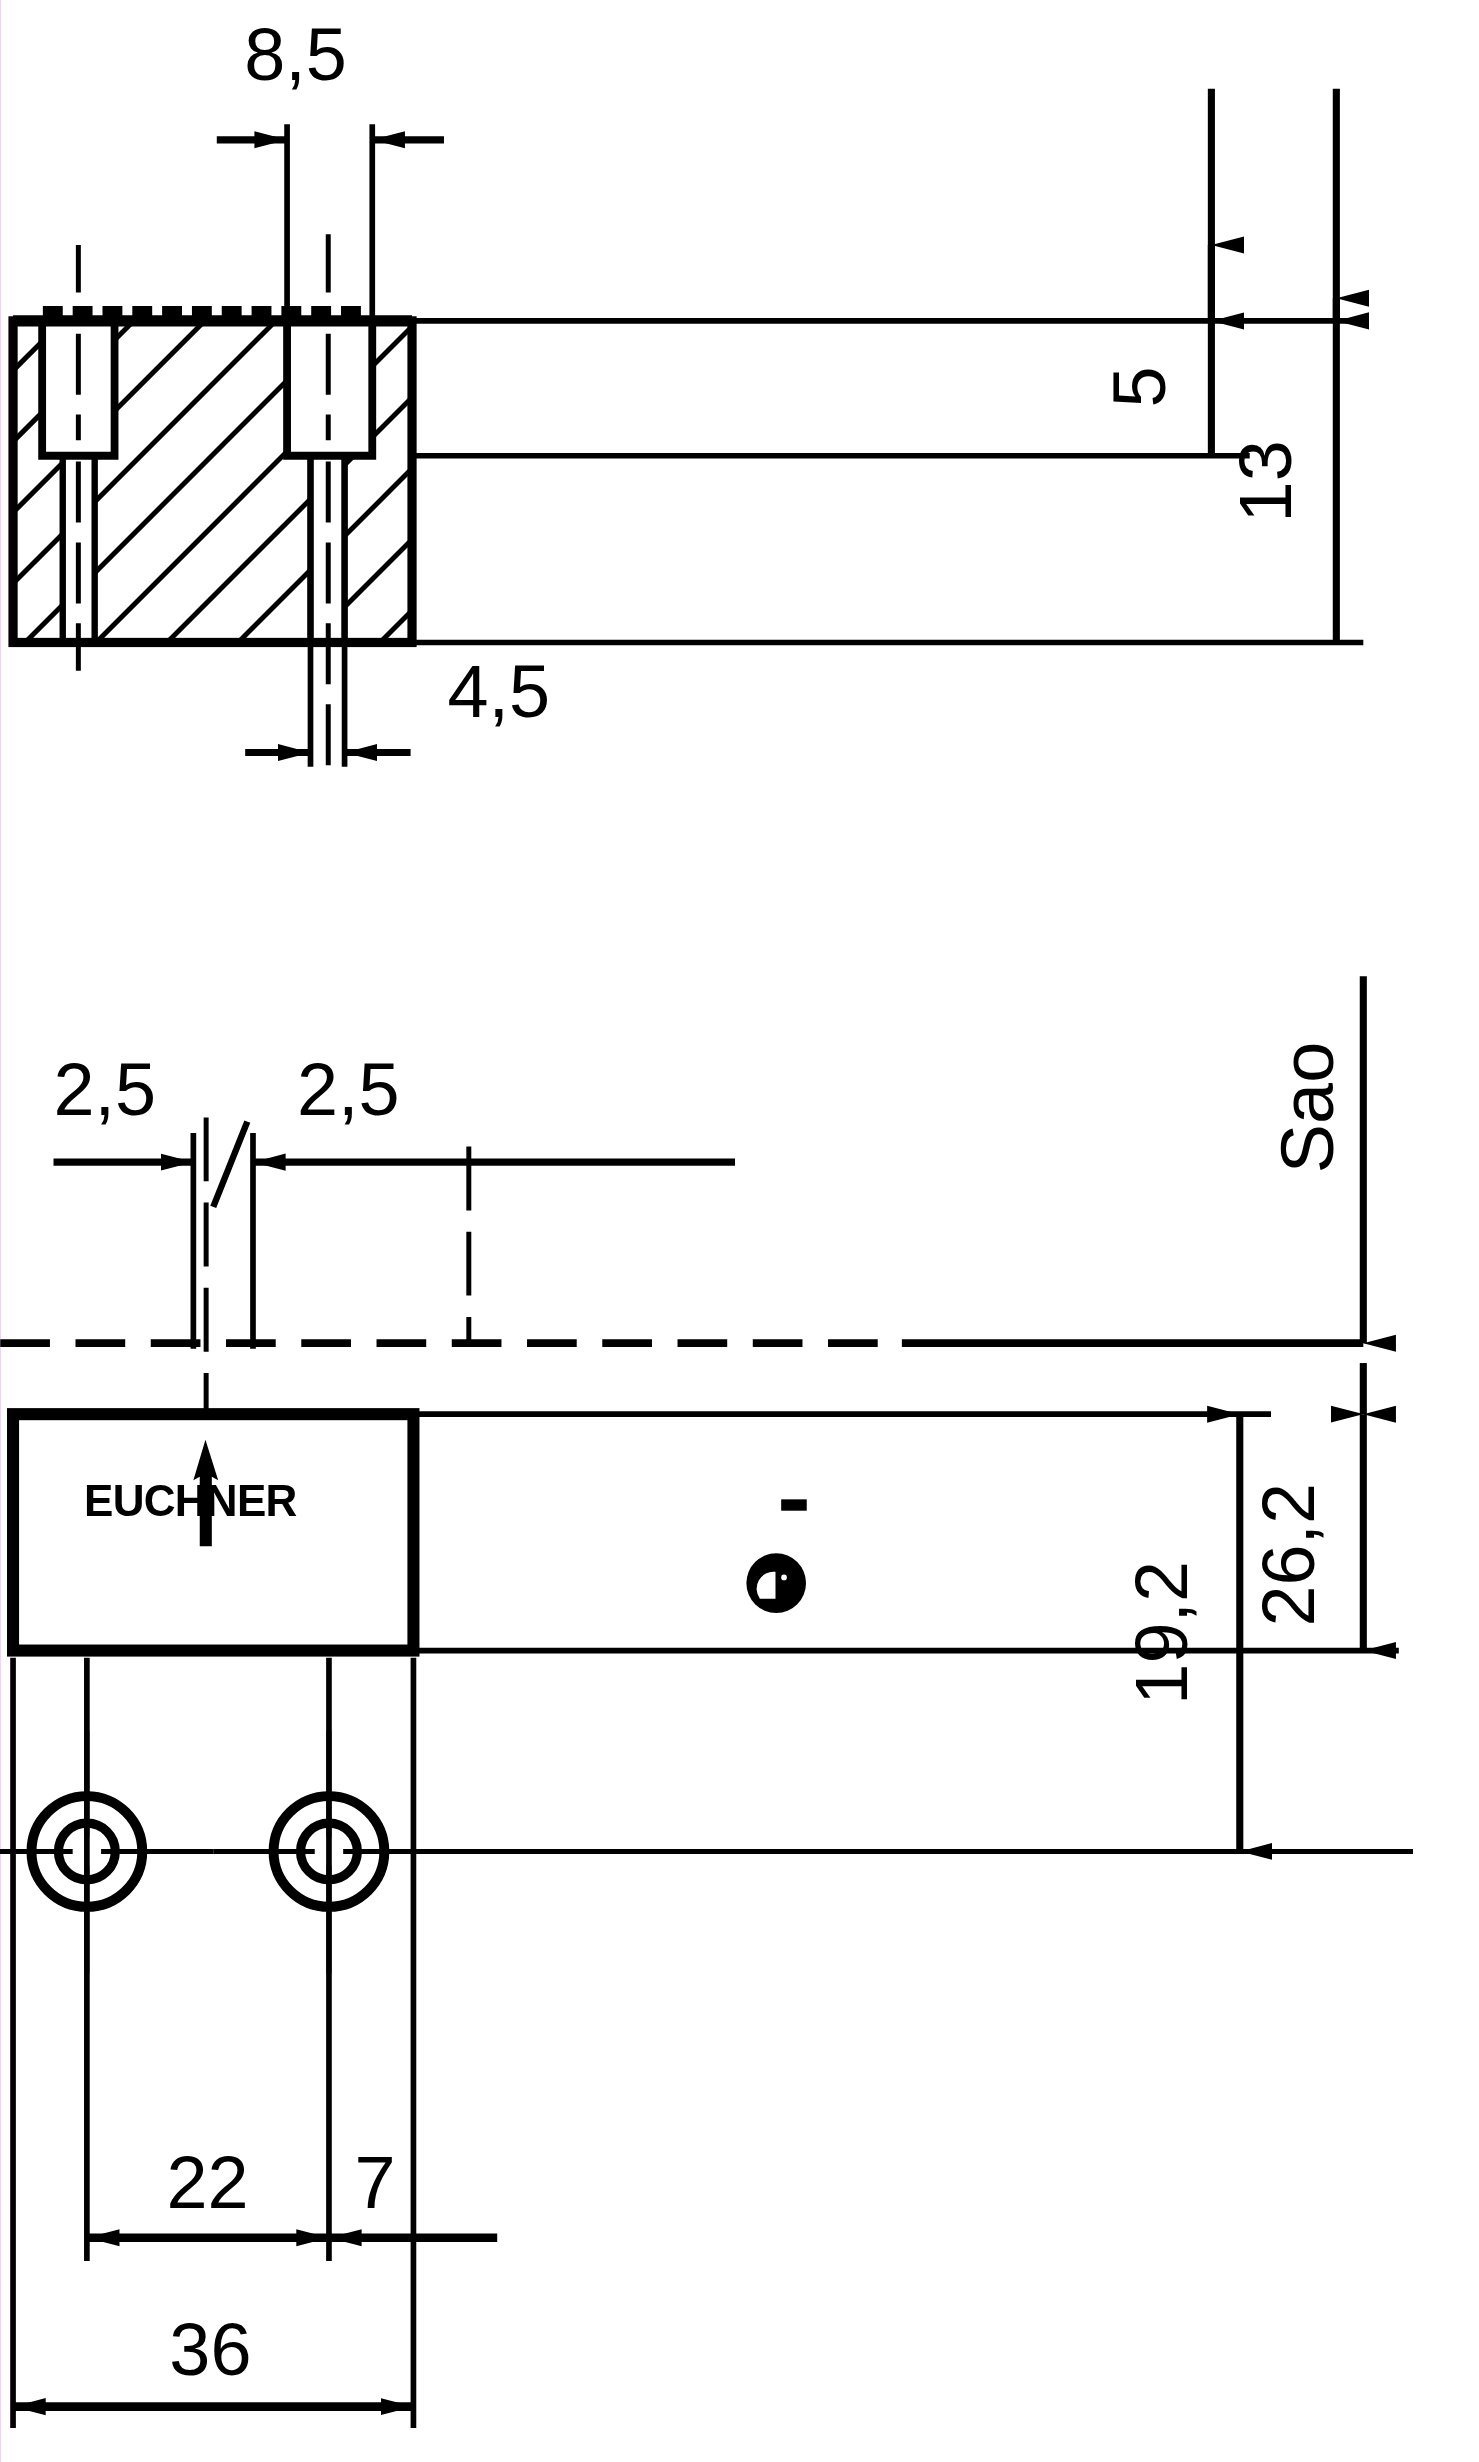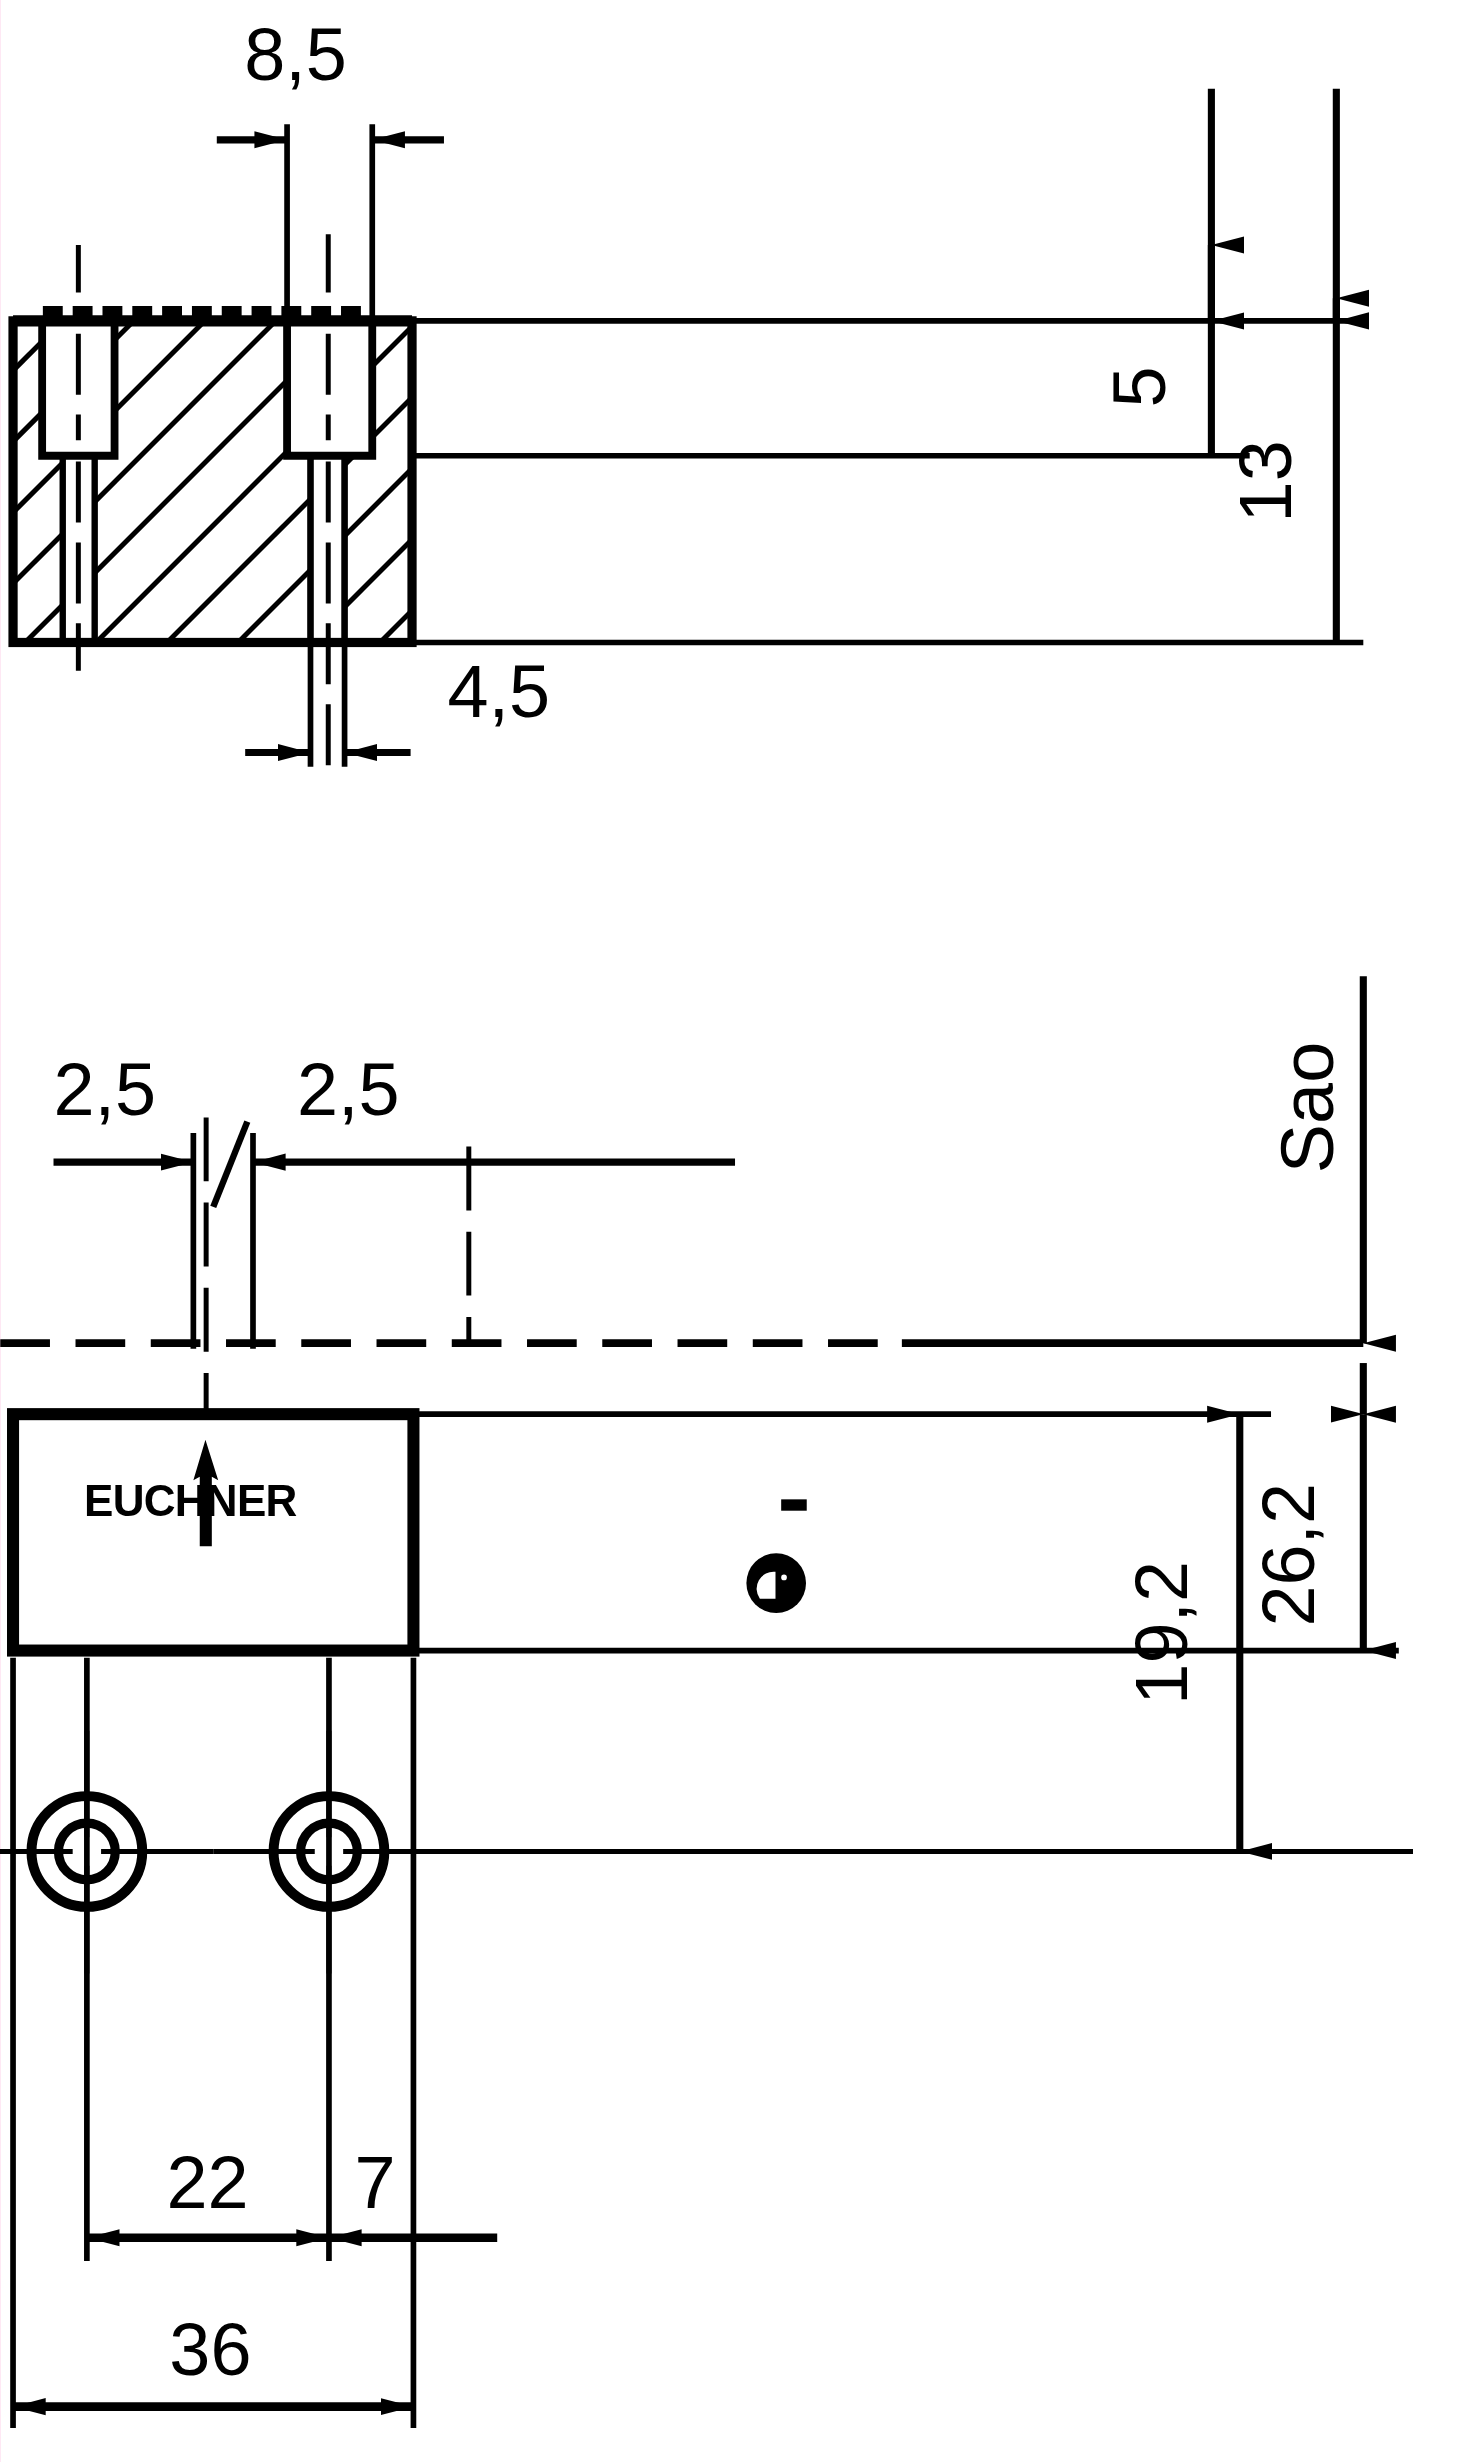--- a/index.html
+++ b/index.html
@@ -1,17 +1,17 @@
 <!DOCTYPE html>
 <html style="font-size:11.4px"><head>
 <meta charset="utf-8">
 <style>
   html,body{margin:0;padding:0;background:#ffffff;}
   body{font-family:"Liberation Sans", sans-serif;}
-  #stage{position:relative;width:1480px;height:2462px;background:#f9a8d4;overflow:hidden;}
+  #stage{position:relative;width:1480px;height:2462px;background:#d946ef;overflow:hidden;}
   svg{display:block;}
   .dimtext-lg{font-family:"Liberation Sans", sans-serif;font-size:104px;fill:#000;}
   .logotext{font-family:"Liberation Sans", sans-serif;font-weight:bold;font-size:62px;fill:#000;letter-spacing:-1px;}
 </style>
 </head>
 <body>
 
 <div id="stage">
 <svg width="1480" height="2462" viewBox="0 0 2084 3468" xmlns="http://www.w3.org/2000/svg">
 

